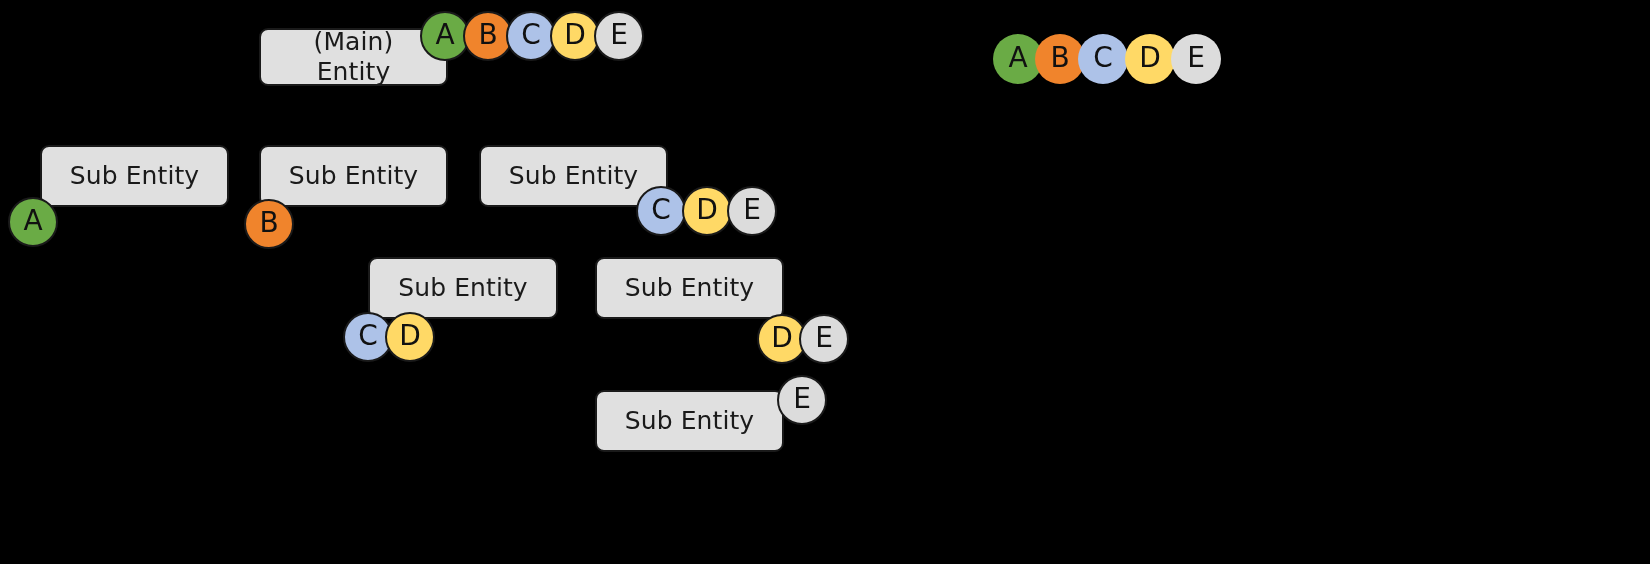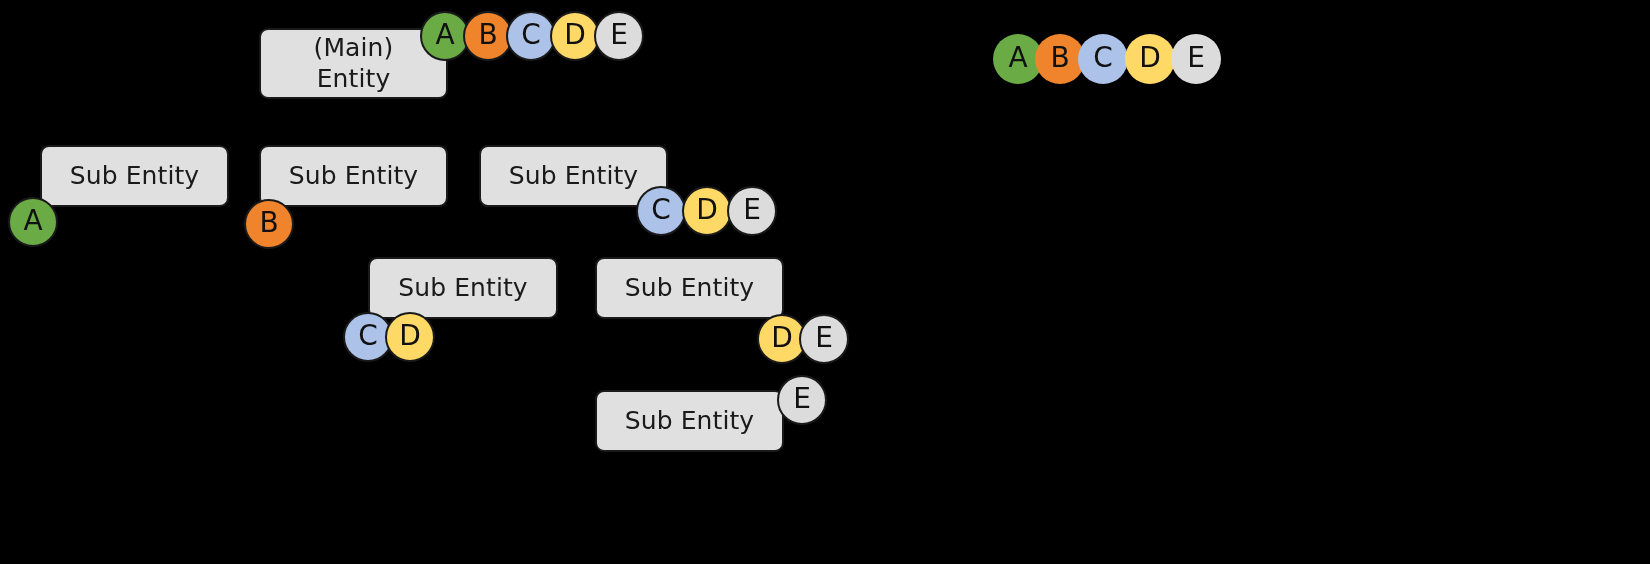--- a/index.html
+++ b/index.html
@@ -60,21 +60,21 @@
   .marker .mlabel {
     display: block;
     transform: translateY(-1px);
   }
 </style>
 </head>
 <body>
 
 <div id="canvas">
   <div id="boxes-layer">
-      <div class="ent-box" style="left: 259px; top: 28px; width: 189px; height: 71px; background: rgb(224, 224, 224); border-color: rgb(26, 26, 26);">(Main)
+      <div class="ent-box" style="left: 259px; top: 28px; width: 189px; height: 58px; background: rgb(224, 224, 224); border-color: rgb(26, 26, 26);">(Main)
 Entity</div>
       <div class="ent-box" style="left: 40px; top: 145px; width: 189px; height: 62px; background: rgb(224, 224, 224); border-color: rgb(26, 26, 26);">Sub Entity</div>
       <div class="ent-box" style="left: 259px; top: 145px; width: 189px; height: 62px; background: rgb(224, 224, 224); border-color: rgb(26, 26, 26);">Sub Entity</div>
       <div class="ent-box" style="left: 479px; top: 145px; width: 189px; height: 62px; background: rgb(224, 224, 224); border-color: rgb(26, 26, 26);">Sub Entity</div>
       <div class="ent-box" style="left: 368px; top: 257px; width: 190px; height: 62px; background: rgb(224, 224, 224); border-color: rgb(26, 26, 26);">Sub Entity</div>
       <div class="ent-box" style="left: 595px; top: 257px; width: 189px; height: 62px; background: rgb(224, 224, 224); border-color: rgb(26, 26, 26);">Sub Entity</div>
       <div class="ent-box" style="left: 595px; top: 390px; width: 189px; height: 62px; background: rgb(224, 224, 224); border-color: rgb(26, 26, 26);">Sub Entity</div>
     </div>
   <div id="markers-layer">
       <div class="marker" style="left: 420px; top: 11px; background: rgb(106, 171, 69);">

